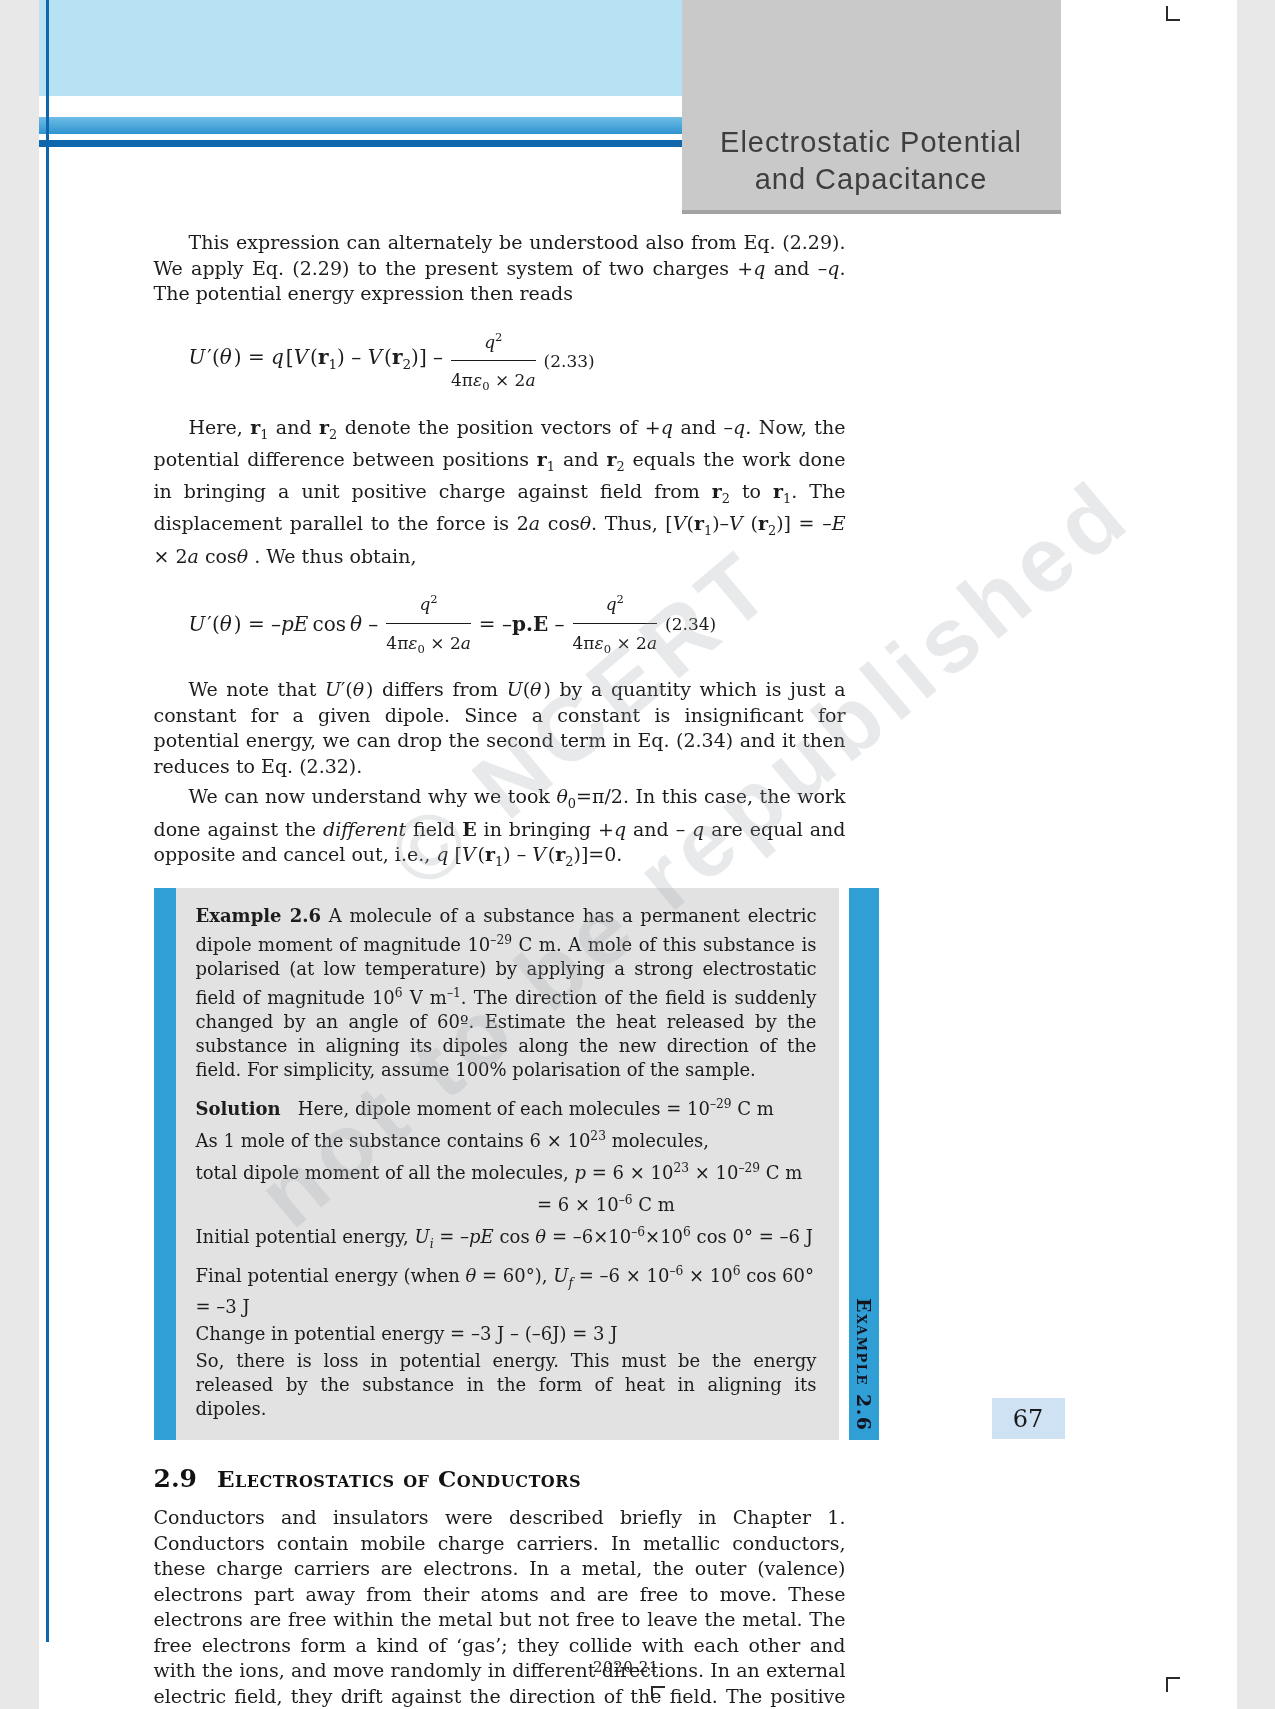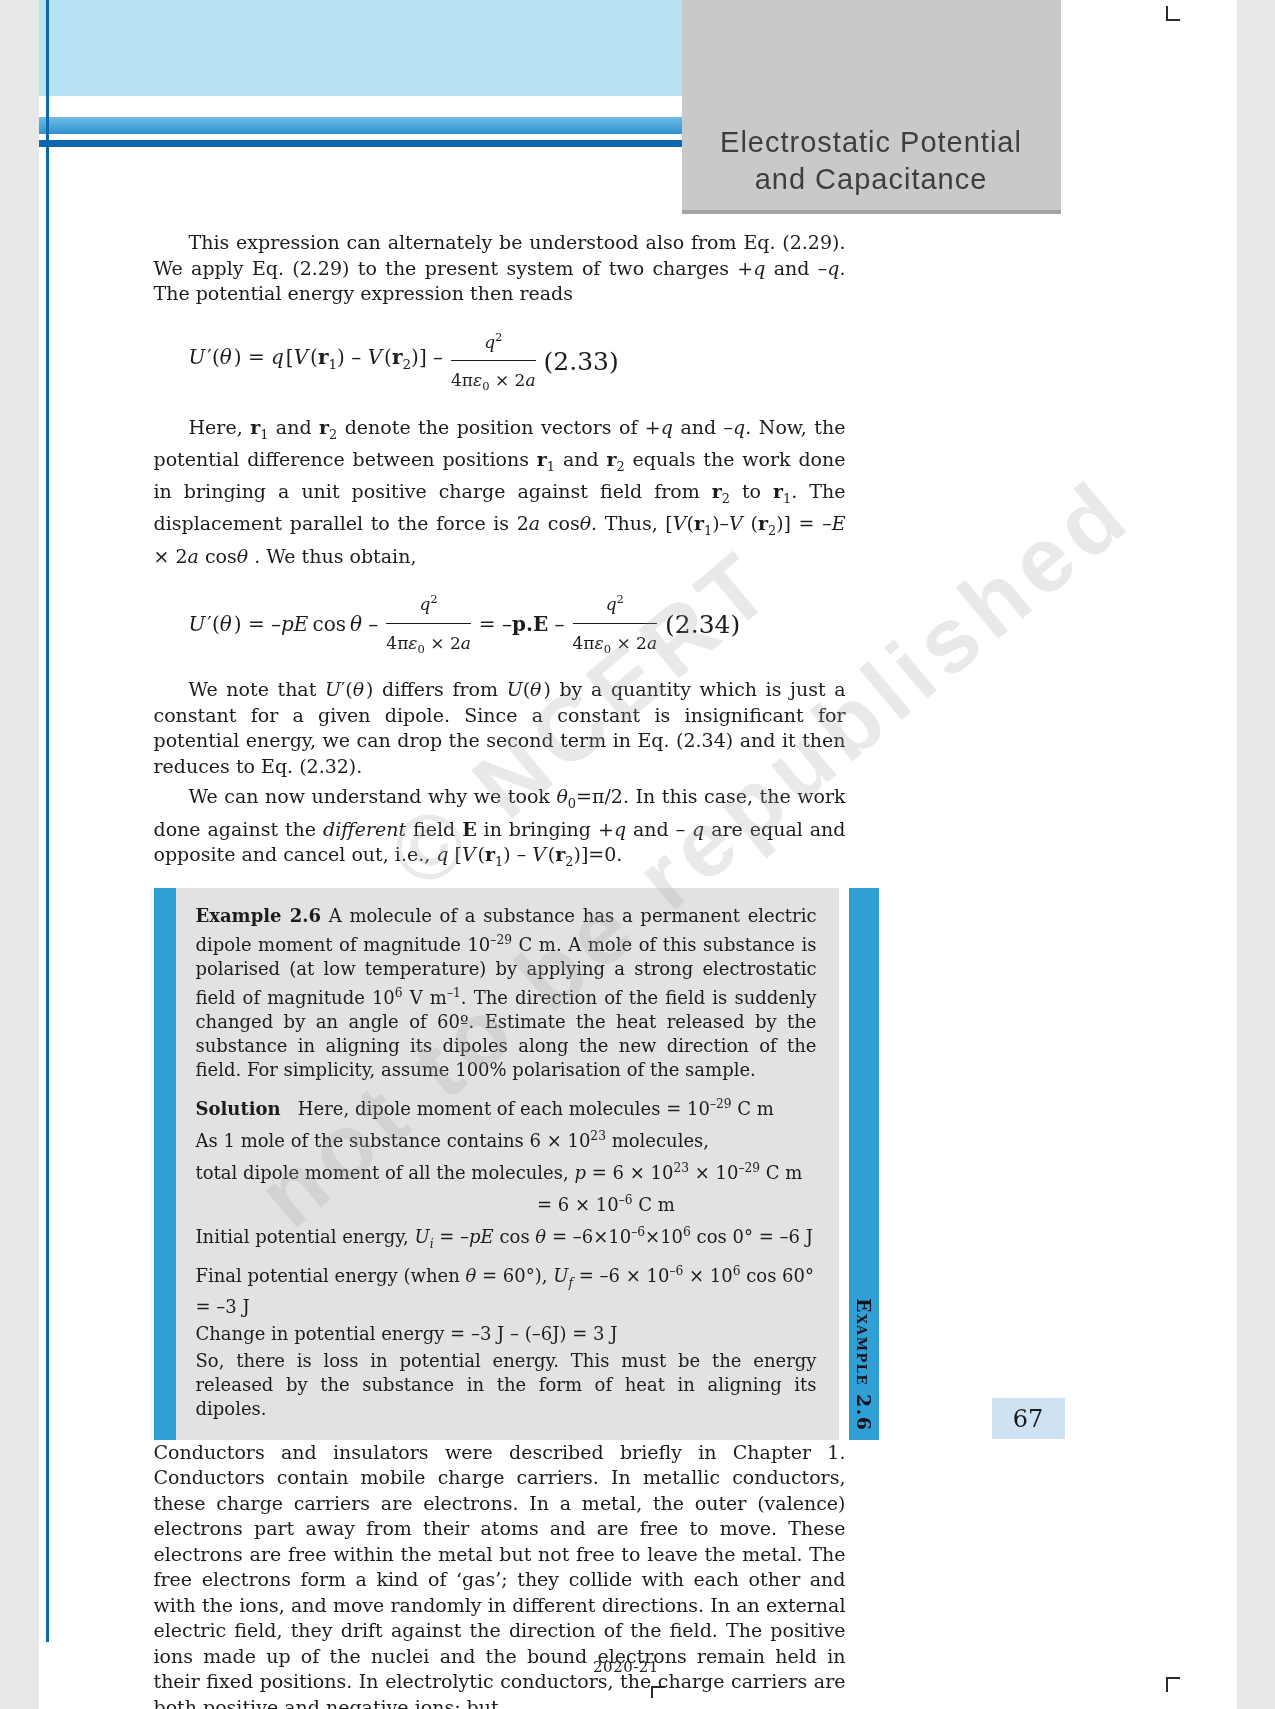--- a/index.html
+++ b/index.html
@@ -45,21 +45,21 @@
   sub { font-size:0.68em; }
 
   
   .equation { display:flex; align-items:center; justify-content:flex-start;
     padding-left:35px; margin:14px 0 12px 0; }
   .eq-body { display:inline-flex; align-items:center; font-size:20px; }
   .frac { display:inline-block; text-align:center; vertical-align:middle;
     margin:0 8px; font-size:17px; line-height:32px; }
   .frac .num { display:block; border-bottom:1.6px solid #1a1a1a; padding:0 10px 3px 10px; }
   .frac .den { display:block; padding-top:3px; }
-  .eq-label { font-size:25px; }
+  .eq-label { font-size:17px; }
 
   
   .example-row { display:flex; margin:14px -33px 0 0; }
   .example-box { flex:1; display:flex; }
   .example-accent { width:22px; background:#2f9fd6; }
   .example-content { flex:1; background:#e2e2e2; padding:16px 22px 16px 20px;
     font-size:18px; line-height:24px; }
   .example-content p { margin:0 0 3px 0; }
   .example-content .problem { text-align:justify; margin-bottom:10px; }
   .sol-line { text-align:left; }
@@ -162,20 +162,24 @@
           <p class="sol-line">Final potential energy (when <i>θ</i> = 60°), <i>U<sub>f</sub></i> = –6 × 10<sup>–6</sup> × 10<sup>6</sup> cos 60° = –3 J</p>
           <p class="sol-line">Change in potential energy = –3 J – (–6J) = 3 J</p>
           <p class="sol-line sol-just">So, there is loss in potential energy. This must be the energy released by the substance in the form of heat in aligning its dipoles.</p>
         </div>
       </div>
       <div class="example-tab">
         <span class="tab-text">Example 2.6</span>
       </div>
     </div>
 
+    <h2 class="section-heading">
+      <span class="sec-num">2.9</span>
+      <span class="sec-title">Electrostatics of Conductors</span>
+    </h2>
 
     <p>Conductors and insulators were described briefly in Chapter 1. Conductors contain mobile charge carriers. In metallic conductors, these charge carriers are electrons. In a metal, the outer (valence) electrons part away from their atoms and are free to move. These electrons are free within the metal but not free  to leave the metal. The free electrons form a kind of ‘gas’; they collide with each other and with the ions, and move randomly in different directions. In an external electric field, they drift against the direction of the field. The positive ions made up of the nuclei and the bound electrons remain held in their fixed positions. In electrolytic conductors, the charge carriers are both positive and negative ions; but</p>
 
   </div>
 
   <div class="page-number-box">
     <span>67</span>
   </div>
 
   <div class="footer-year">2020-21</div>

